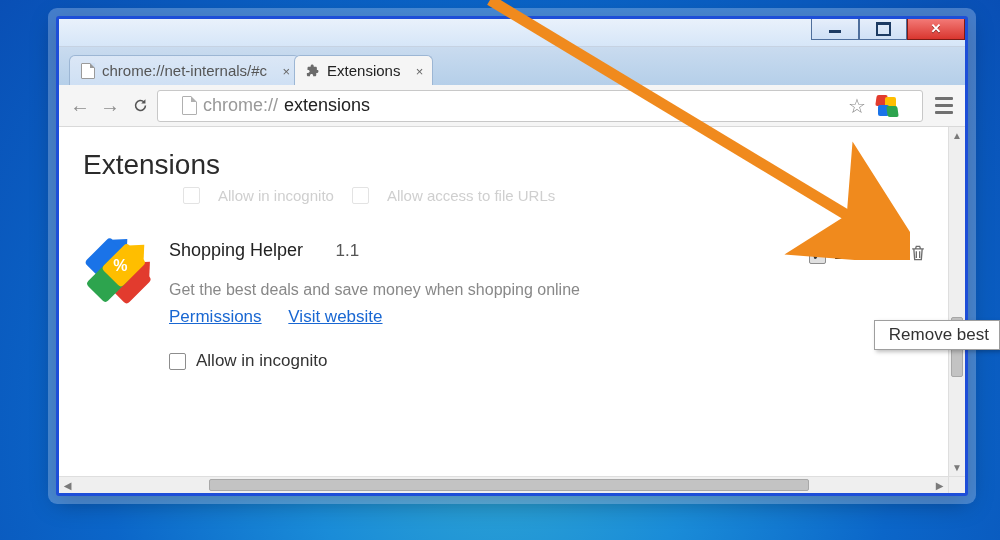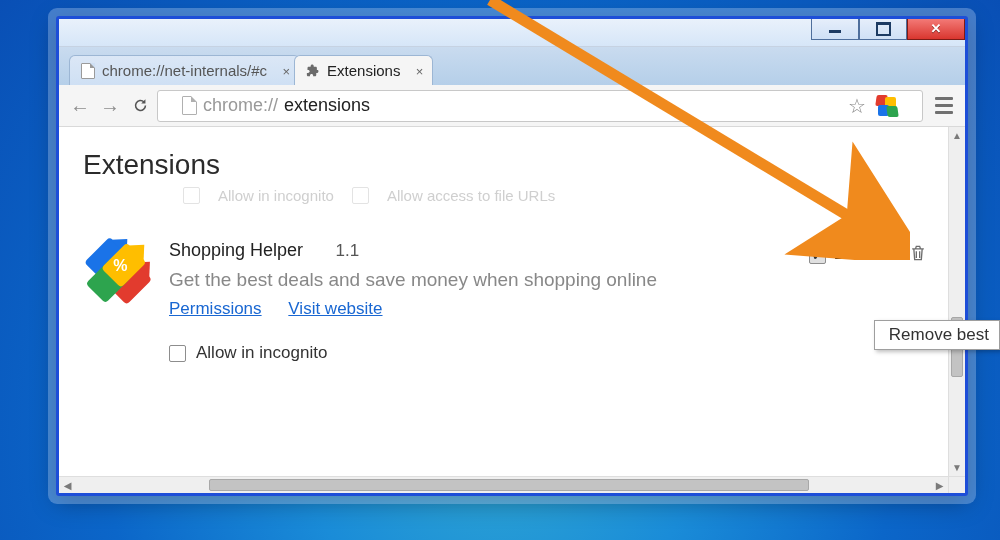--- a/index.html
+++ b/index.html
@@ -95,21 +95,21 @@
   .tag{position:absolute;width:28px;height:36px;border-radius:4px;}
   .tag::before{content:'';position:absolute;top:-11px;left:3px;width:0;height:0;border-left:11px solid transparent;border-right:11px solid transparent;}
   .tg-b{background:#1a73e8;left:-3px;top:6px;} .tg-b::before{border-bottom:12px solid #1a73e8;}
   .tg-y{background:#ffbe00;left:13px;top:-2px;z-index:2;} .tg-y::before{border-bottom:12px solid #ffbe00;}
   .tg-r{background:#e23b2e;left:29px;top:6px;} .tg-r::before{border-bottom:12px solid #e23b2e;}
   .tg-g{background:#2da44e;left:13px;top:20px;z-index:1;} .tg-g::before{border-bottom:12px solid #2da44e;}
   .pct{position:absolute;left:18px;top:10px;color:#fff;font-weight:700;font-size:16px;z-index:3;transform:rotate(-45deg);}
   .ext-info{flex:1;}
   .ename{font-size:18px;color:#222;}
   .ever{margin-left:28px;color:#555;font-size:17px;}
-  .edesc{margin-top:8px;font-size:19px;color:#888;}
+  .edesc{margin-top:20px;font-size:16px;color:#888;}
   .elinks{margin-top:8px;font-size:17px;}
   .elinks a{color:#1967d2;text-decoration:underline;margin-right:22px;cursor:pointer;}
   .allow{margin-top:24px;display:flex;align-items:center;gap:10px;font-size:17px;color:#333;}
   .ext-ctrl{display:flex;align-items:flex-end;gap:8px;margin-top:2px;}
   .ext-ctrl .cb{background:#e0e0e0;} .ext-ctrl .cb::before{content:'✔';}
   .trash{width:20px;height:22px;cursor:pointer;}
   .trash svg{width:20px;height:22px;display:block;}
   
   .arrow-anno{position:absolute;left:480px;top:0;width:430px;height:260px;pointer-events:none;z-index:50;}
   .tooltip{

